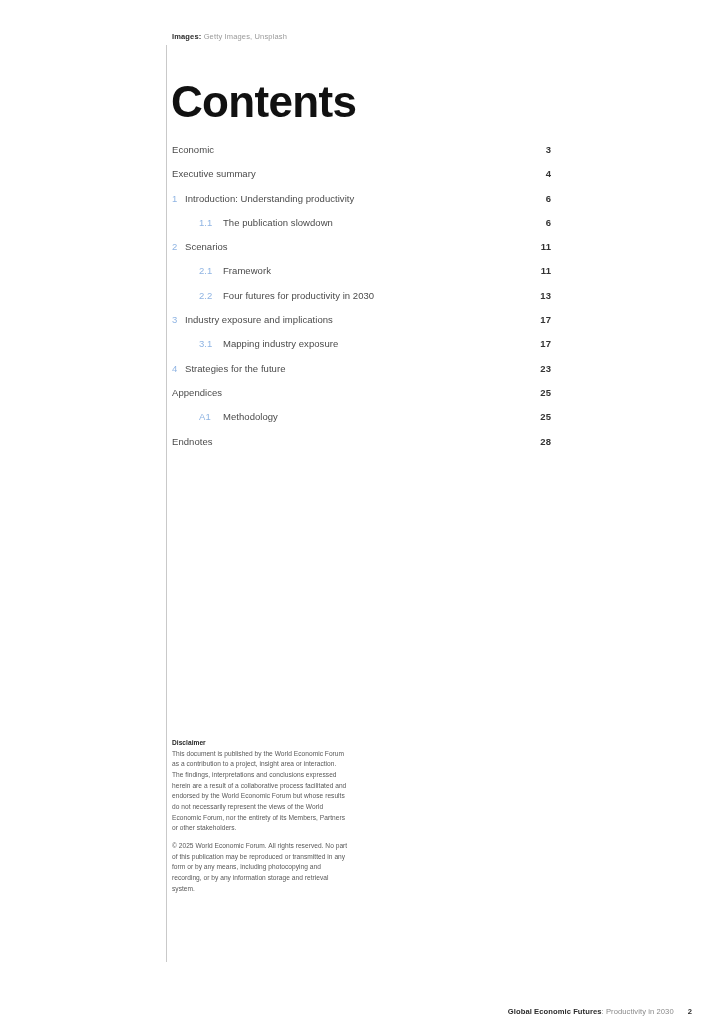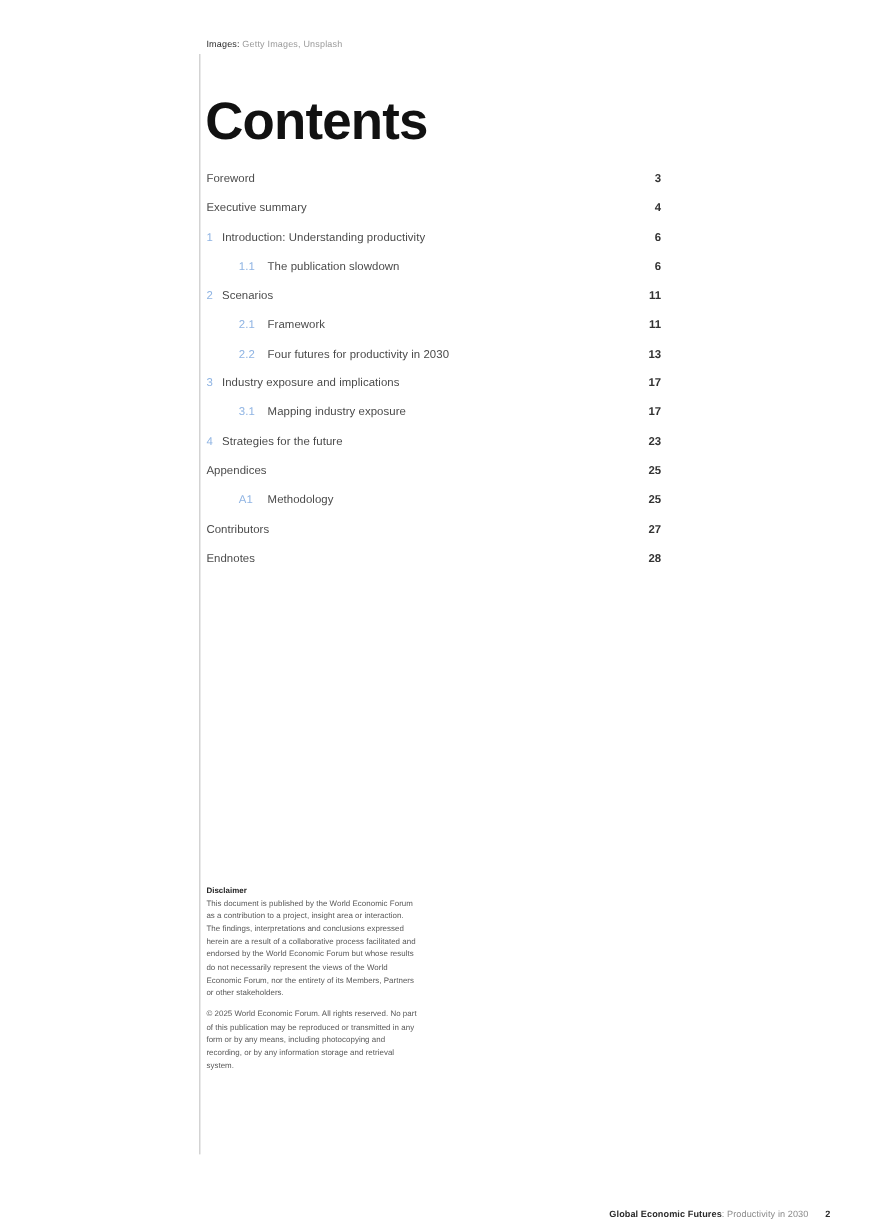--- a/index.html
+++ b/index.html
@@ -36,21 +36,21 @@
     position: absolute;
     left: 172px;
     top: 32px;
     font-size: 7.5px;
     letter-spacing: .02em;
     color: #9a9a9a;
     white-space: nowrap;
   }
   .credits .lbl {
     color: #2b2b2b;
-    font-weight: normal;
+    font-weight: bold;
   }
 
   
   .title {
     position: absolute;
     left: 171px;
     top: 80px;
     font-size: 44px;
     line-height: 1;
     font-weight: bold;
@@ -154,21 +154,21 @@
 
   <div class="credits">
     <span class="lbl">Images:</span>
     <span>Getty Images, Unsplash</span>
   </div>
 
   <div class="title">Contents</div>
 
   <div class="toc" id="toc-list">
       <div class="toc-row lvl0">
-        <span class="txt">Foreword</span>
+        <span class="txt">Economic</span>
         <span class="pg">3</span>
       </div>
       <div class="toc-row lvl0">
         <span class="txt">Executive summary</span>
         <span class="pg">4</span>
       </div>
       <div class="toc-row lvl1">
         <span class="num">1</span>
         <span class="txt">Introduction: Understanding productivity</span>
         <span class="pg">6</span>
@@ -209,24 +209,20 @@
         <span class="pg">23</span>
       </div>
       <div class="toc-row lvl0">
         <span class="txt">Appendices</span>
         <span class="pg">25</span>
       </div>
       <div class="toc-row lvl2">
         <span class="num">A1</span>
         <span class="txt">Methodology</span>
         <span class="pg">25</span>
-      </div>
-      <div class="toc-row lvl0">
-        <span class="txt">Contributors</span>
-        <span class="pg">27</span>
       </div>
       <div class="toc-row lvl0">
         <span class="txt">Endnotes</span>
         <span class="pg">28</span>
       </div>
     </div>
 
   <div class="disclaimer">
     <p>
       <span class="dhead">Disclaimer</span>

